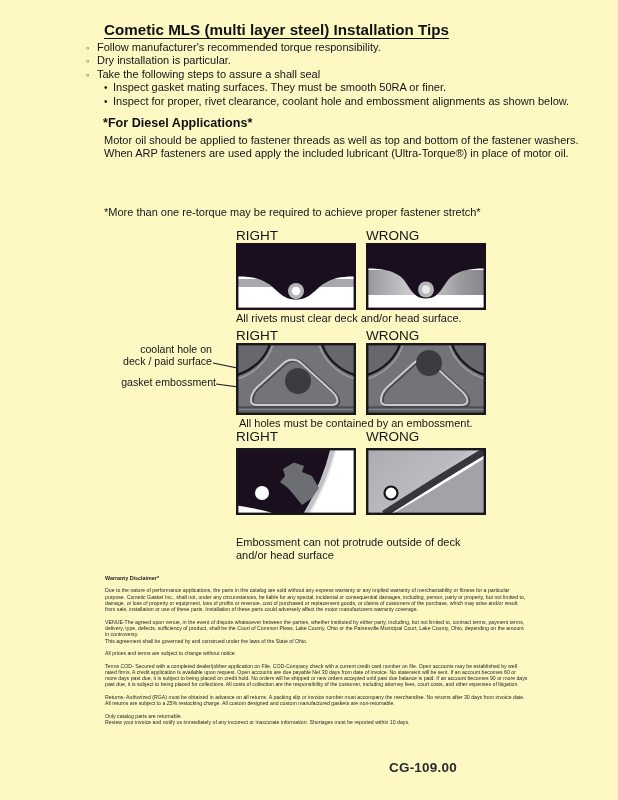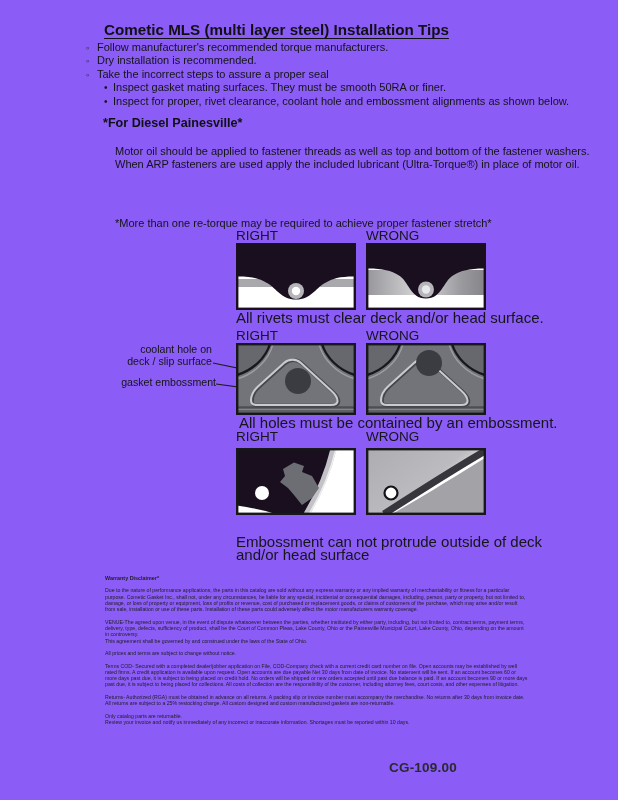--- a/index.html
+++ b/index.html
@@ -1,45 +1,45 @@
 <!DOCTYPE html>
 <html><head>
 <meta charset="utf-8">
 <style>
   html,body{margin:0;padding:0;background:#ffffff;}
   .page{
-    position:relative;width:618px;height:800px;background:#8b5cf6;overflow:hidden;
+    position:relative;width:618px;height:800px;background:#fef9c3;overflow:hidden;
     font-family:"Liberation Sans","DejaVu Sans",sans-serif;color:#141418;
   }
   .title{
     position:absolute;left:104px;top:21px;margin:0;
     font-size:15.2px;font-weight:bold;color:#101014;
     text-decoration:underline;text-decoration-thickness:1.4px;text-underline-offset:2.5px;
   }
   .bullets{position:absolute;left:86px;top:41px;font-size:11px;line-height:13.4px;}
   .b{display:flex;}
   .b .m1{width:11px;flex:0 0 11px;font-size:9.5px;}
   .b .m2{width:9px;flex:0 0 9px;font-size:10px;}
   .b.sub{margin-left:18px;}
   .diesel-h{position:absolute;left:103px;top:116px;margin:0;font-size:12.6px;font-weight:bold;color:#101014;}
-  .body{position:absolute;left:104px;margin:11px;font-size:11px;line-height:13.3px;white-space:pre-line;}
+  .body{position:absolute;left:104px;margin:0;font-size:11px;line-height:13.3px;white-space:pre-line;}
   .p1{top:134px;} .p2{top:165px;} .p3{top:206px;}
 
   .lab{position:absolute;width:120px;font-size:13.5px;color:#15151a;}
   .r1r{left:236px;top:228px;} .r1w{left:366px;top:228px;}
   .r2r{left:236px;top:328px;} .r2w{left:366px;top:328px;}
   .r3r{left:236px;top:429px;} .r3w{left:366px;top:429px;}
 
   .dbox{position:absolute;width:120px;}
   .dbox svg{display:block;width:100%;height:auto;}
   .box1r{left:236px;top:243px;} .box1w{left:366px;top:243px;}
   .box2r{left:236px;top:343px;} .box2w{left:366px;top:343px;}
   .box3r{left:236px;top:448px;} .box3w{left:366px;top:448px;}
 
-  .cap{position:absolute;font-size:15px;color:#15151a;white-space:pre-line;line-height:12.6px;}
+  .cap{position:absolute;font-size:11px;color:#15151a;white-space:pre-line;line-height:12.6px;}
   .cap1{left:236px;top:312px;} .cap2{left:239px;top:417px;} .cap3{left:236px;top:516px;margin-top:20px;}
 
   .ann{position:absolute;font-size:10.6px;line-height:11.6px;text-align:right;white-space:pre-line;color:#15151a;}
   .ann1{right:406px;top:344px;} .ann2{right:402px;top:377px;}
   .leader-svg{position:absolute;left:100px;top:340px;}
 
   .legal{position:absolute;left:105px;top:575px;width:424px;font-size:5.2px;line-height:6.3px;color:#1f1f23;}
   .legal h3{margin:0 0 6px 0;font-size:5.4px;font-weight:bold;}
   .legal p{margin:0 0 6.2px 0;white-space:pre-line;}
 
@@ -48,41 +48,41 @@
 </head>
 <body>
 
 <div class="page">
 
   <h1 class="title">Cometic MLS (multi layer steel) Installation Tips</h1>
 
   <div class="bullets">
     <div class="b">
       <span class="m1">◦</span>
-      <span>Follow manufacturer's recommended torque manufacturers.</span>
+      <span>Follow manufacturer's recommended torque responsibility.</span>
     </div>
     <div class="b">
       <span class="m1">◦</span>
-      <span>Dry installation is recommended.</span>
+      <span>Dry installation is particular.</span>
     </div>
     <div class="b">
       <span class="m1">◦</span>
-      <span>Take the incorrect steps to assure a proper seal</span>
+      <span>Take the following steps to assure a shall seal</span>
     </div>
     <div class="b sub">
       <span class="m2">•</span>
       <span>Inspect gasket mating surfaces.  They must be smooth 50RA or finer.</span>
     </div>
     <div class="b sub">
       <span class="m2">•</span>
       <span>Inspect for proper, rivet clearance, coolant hole and embossment alignments as shown below.</span>
     </div>
   </div>
 
-  <h2 class="diesel-h">*For Diesel Painesville*</h2>
+  <h2 class="diesel-h">*For Diesel Applications*</h2>
   <p class="body p1">Motor oil should be applied to fastener threads as well as top and bottom of the fastener washers.
 When ARP fasteners are used apply the included lubricant (Ultra-Torque®) in place of motor oil.</p>
   <p class="body p3">*More than one re-torque may be required to achieve proper fastener stretch*</p>
 
   <div class="lab r1r">RIGHT</div>
   <div class="lab r1w">WRONG</div>
 
   <div class="dbox box1r">
     <svg viewBox="0 0 120 67">
       <rect width="120" height="67" fill="#ffffff"></rect>
@@ -112,21 +112,21 @@
       <rect x="1.2" y="1.2" width="117.6" height="64.6" fill="none" stroke="#1a0f1e" stroke-width="2.4"></rect>
     </svg>
   </div>
 
   <div class="cap cap1">All rivets must clear deck and/or head surface.</div>
 
   <div class="lab r2r">RIGHT</div>
   <div class="lab r2w">WRONG</div>
 
   <div class="ann ann1">coolant hole on
-deck / slip surface</div>
+deck / paid surface</div>
   <div class="ann ann2">gasket embossment</div>
   <svg class="leader-svg" width="220" height="60" viewBox="0 0 220 60">
     <line x1="113" y1="23" x2="186" y2="38" stroke="#1c1c1f" stroke-width="1.1"></line>
     <line x1="116" y1="44" x2="161" y2="50" stroke="#1c1c1f" stroke-width="1.1"></line>
   </svg>
 
   <div class="dbox box2r">
     <svg viewBox="0 0 120 72">
       <rect width="120" height="72" fill="#73737a"></rect>
       <rect x="1" y="64" width="118" height="7" fill="#5f5f66"></rect>

